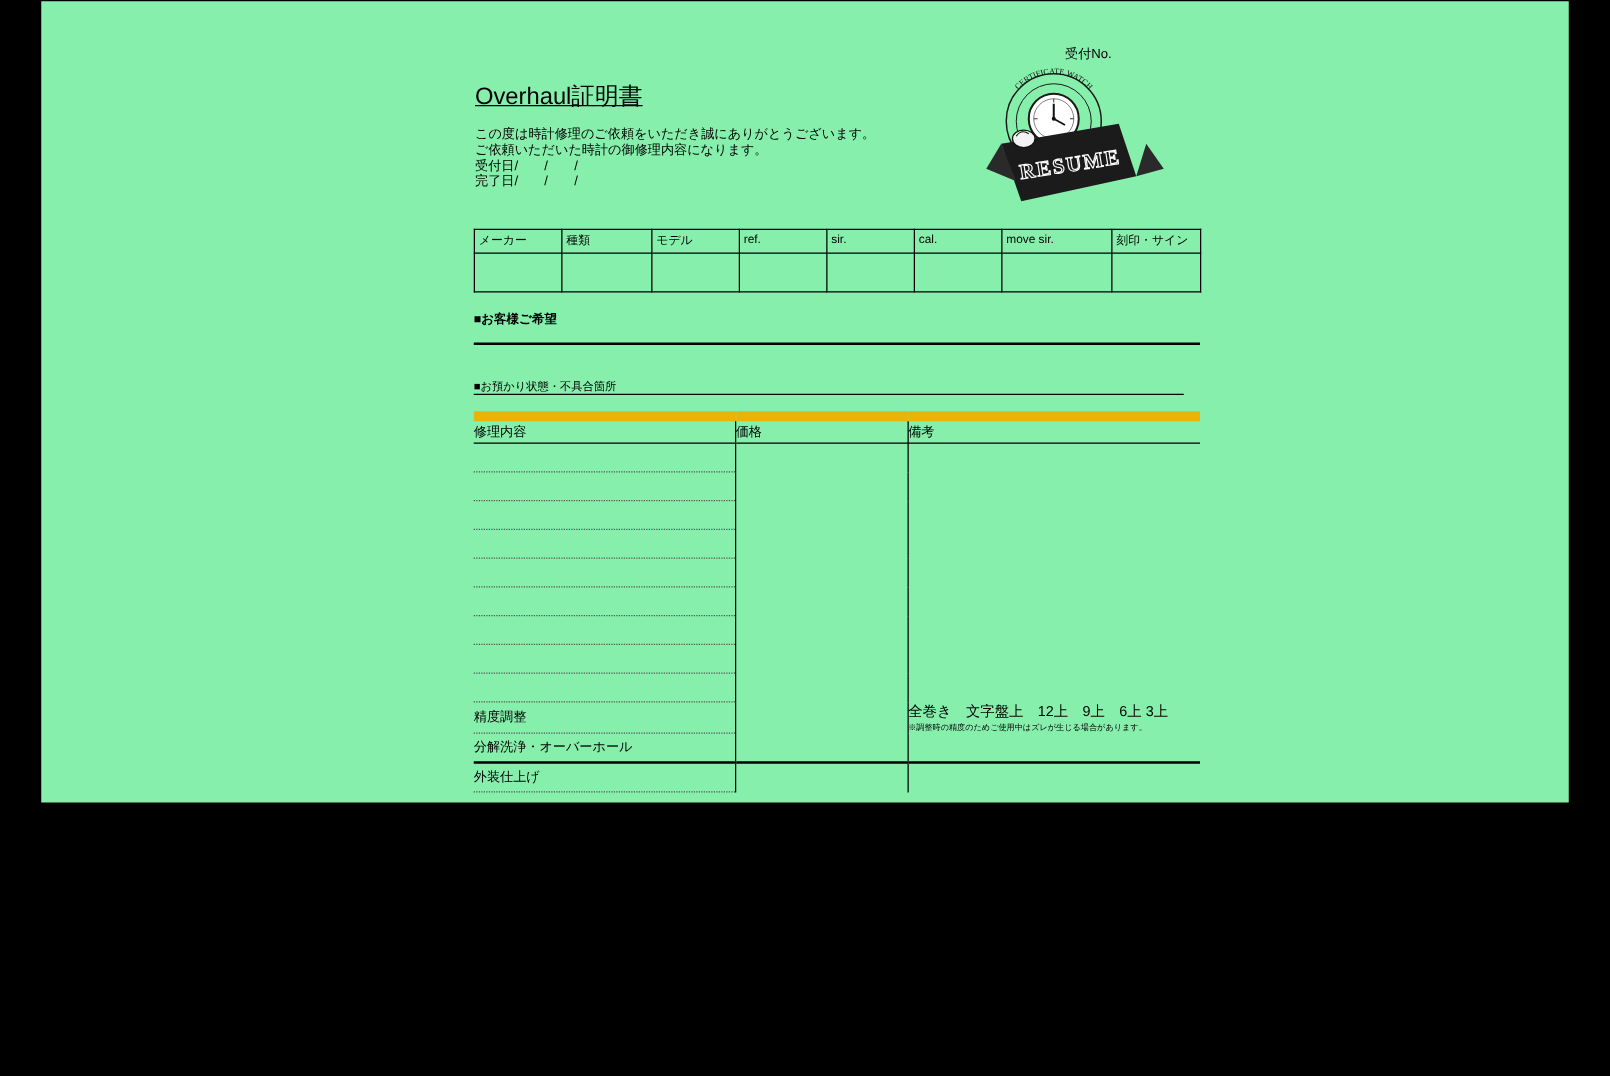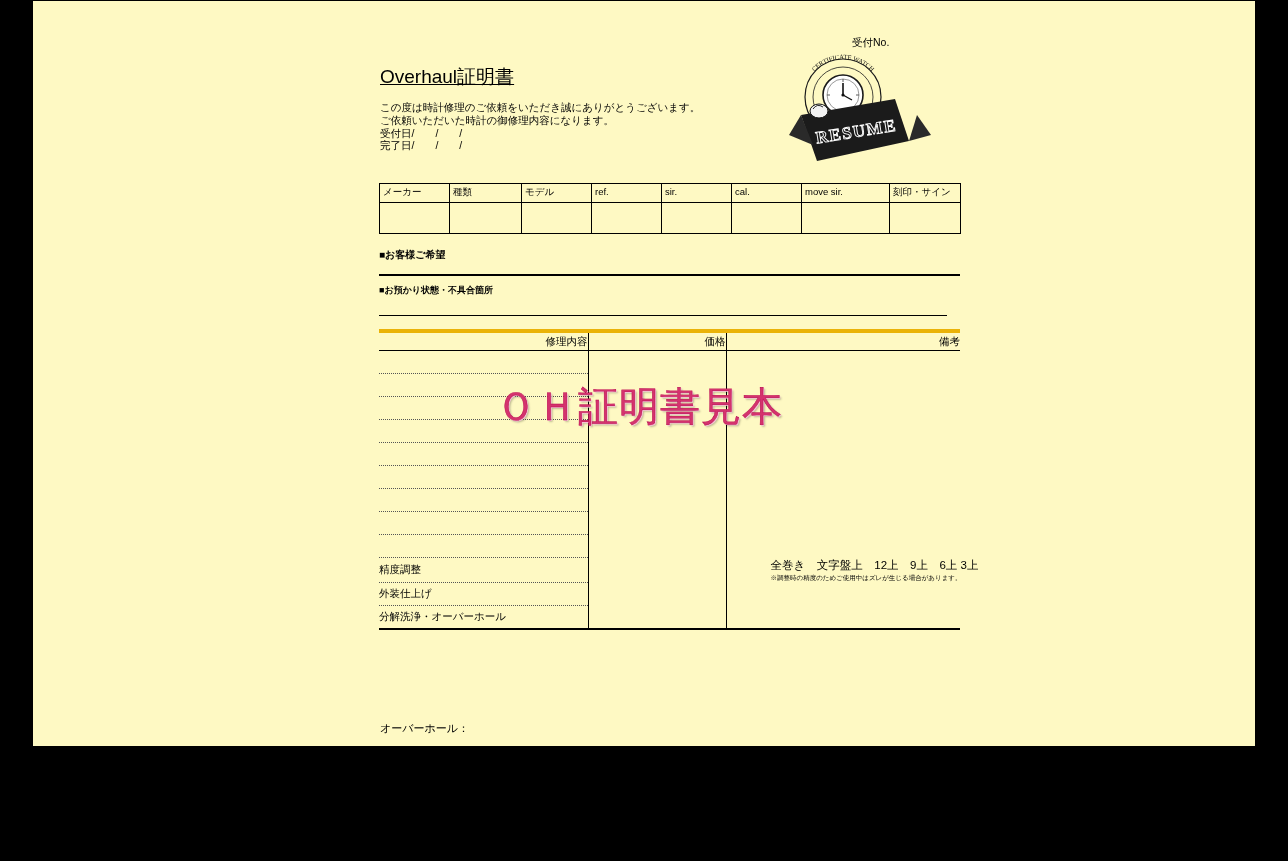--- a/index.html
+++ b/index.html
@@ -11,22 +11,22 @@
     width: 1288px;
     height: 861px;
     font-family: "Liberation Sans", sans-serif;
     overflow: hidden;
   }
   .page {
     position: absolute;
     left: 33px;
     top: 1px;
     width: 1222px;
-    height: 745px;
-    background: #fef9c3;
+    height: 641px;
+    background: #86efac;
   }
   .doc {
     position: absolute;
     left: 313px;
     top: 0px;
     width: 600px;
     height: 859px;
   }
 
   
@@ -93,21 +93,21 @@
 
   
   .sect {
     position: absolute;
     left: 33px;
     font-size: 10px;
     color: #000;
     white-space: nowrap;
   }
   .sect-1 { top: 247px; font-weight: bold; }
-  .sect-2 { top: 283px; font-size: 9px; font-weight: bold;}
+  .sect-2 { top: 302px; font-size: 9px;}
   .rule {
     position: absolute;
     left: 33px;
     background: #000;
   }
   .rule-1 { top: 273px; width: 581px; height: 2px; }
   .rule-2 { top: 314px; width: 568px; height: 1px; }
 
   
   .repair {
@@ -117,35 +117,35 @@
     width: 581px;
     border-collapse: collapse;
     table-layout: fixed;
   }
   .repair th, .repair td {
     color: #000;
     padding: 0;
     margin: 0;
   }
   .repair .hdr td {
-    border-top: 4px solid #eab308;
+    border-top: 8px solid #eab308;
     border-bottom: 1px solid #000;
     font-size: 10.5px;
-    text-align: right;
+    text-align: left;
     height: 17px;
     font-weight: normal;
   }
 
   .repair .dotrow td {
     height: 22px;
     border-bottom: 1px dotted #555;
     font-size: 10.5px;
     text-align: left;
   }
-  .repair .dotrow td.nodot { border-bottom: none; padding-left: 44px; }
+  .repair .dotrow td.nodot { border-bottom: none; }
   .repair td.colmid { border-left: 1px solid #000; border-right: 1px solid #000; }
   .repair .lastrow td { border-bottom: 2px solid #000; }
 
   .remark-main {
     font-size: 11.5px;
     color: #000;
     white-space: nowrap;
   }
   .remark-sub {
     font-size: 6.5px;
@@ -347,33 +347,32 @@
 
       <tr class="dotrow">
         <td class="named">精度調整</td>
         <td class="colmid nodot"></td>
         <td class="nodot">
           <div class="remark-main">全巻き　文字盤上　12上　9上　6上 3上</div>
           <div class="remark-sub">※調整時の精度のためご使用中はズレが生じる場合があります。</div>
         </td>
       </tr>
 
-      <tr class="dotrow">
-        <td class="named">外装仕上げ</td>
-        <td class="colmid nodot"></td>
-        <td class="nodot"></td>
-      </tr>
-
       <tr class="dotrow lastrow">
         <td class="named">分解洗浄・オーバーホール</td>
         <td class="colmid"></td>
         <td></td>
       </tr>
+
+      <tr class="dotrow">
+        <td class="named">外装仕上げ</td>
+        <td class="colmid nodot"></td>
+        <td class="nodot"></td>
+      </tr>
     </tbody>
       </table>
 
     <div class="total-label">オーバーホール：</div>
     <div class="total-line"></div>
 
-    <div class="watermark">ＯＨ証明書見本</div>
 
   </div>
 </div>
 
 </body></html>

